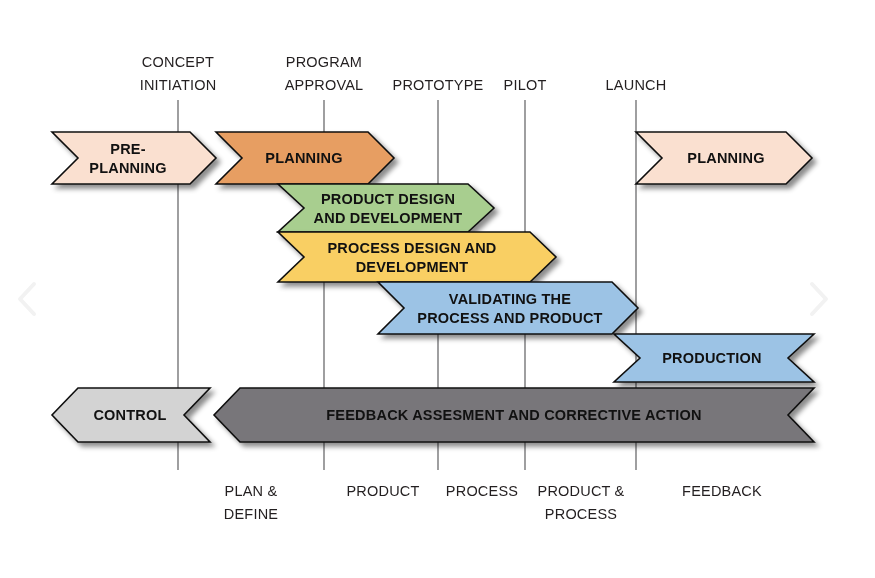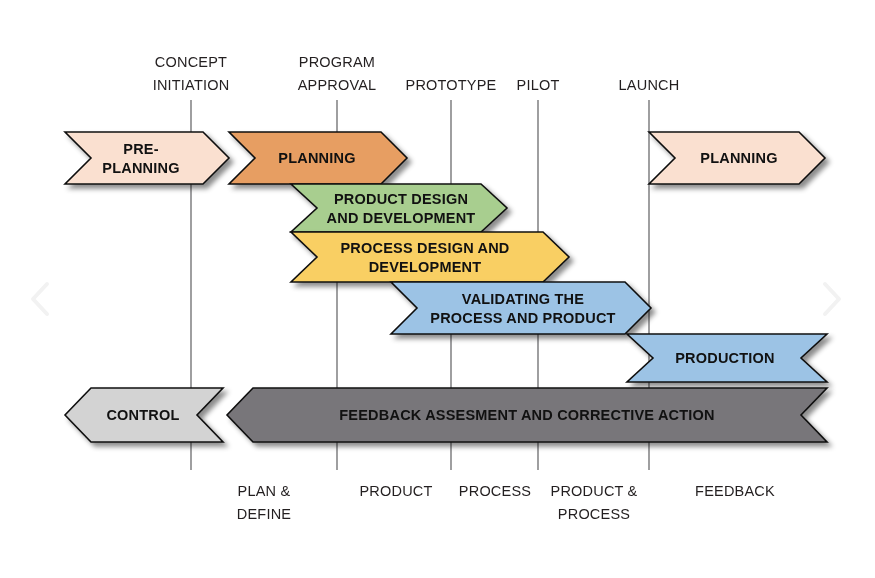--- a/index.html
+++ b/index.html
@@ -3,21 +3,21 @@
 <meta charset="utf-8">
 <style>
   html,body{margin:0;padding:0;}
   body{
     width:875px;height:578px;
     background:#ffffff;
     font-family:"Liberation Sans","DejaVu Sans",sans-serif;
     overflow:hidden;
     position:relative;
   }
-  #stage{position:absolute;left:13px;top:0;width:788px;height:578px;border-radius:26px;}
+  #stage{position:absolute;left:0;top:0;width:788px;height:578px;border-radius:26px;}
   #stage svg{display:block;}
   .milestone-label, .phase-label{
     font-family:"Liberation Sans","DejaVu Sans",sans-serif;
     font-size:14.5px;
     fill:#231f20;
     text-anchor:middle;
     letter-spacing:0.2px;
   }
   .band-label{
     font-family:"Liberation Sans","DejaVu Sans",sans-serif;

